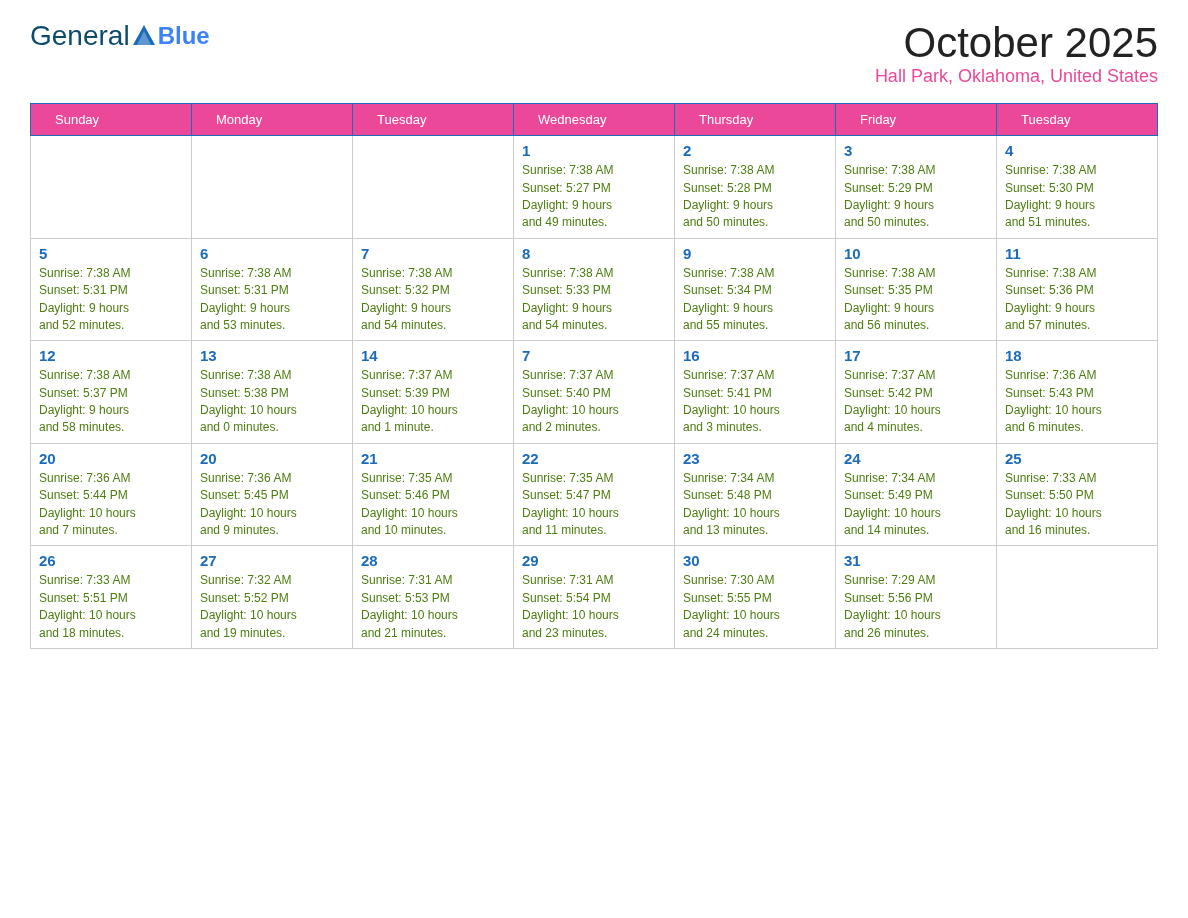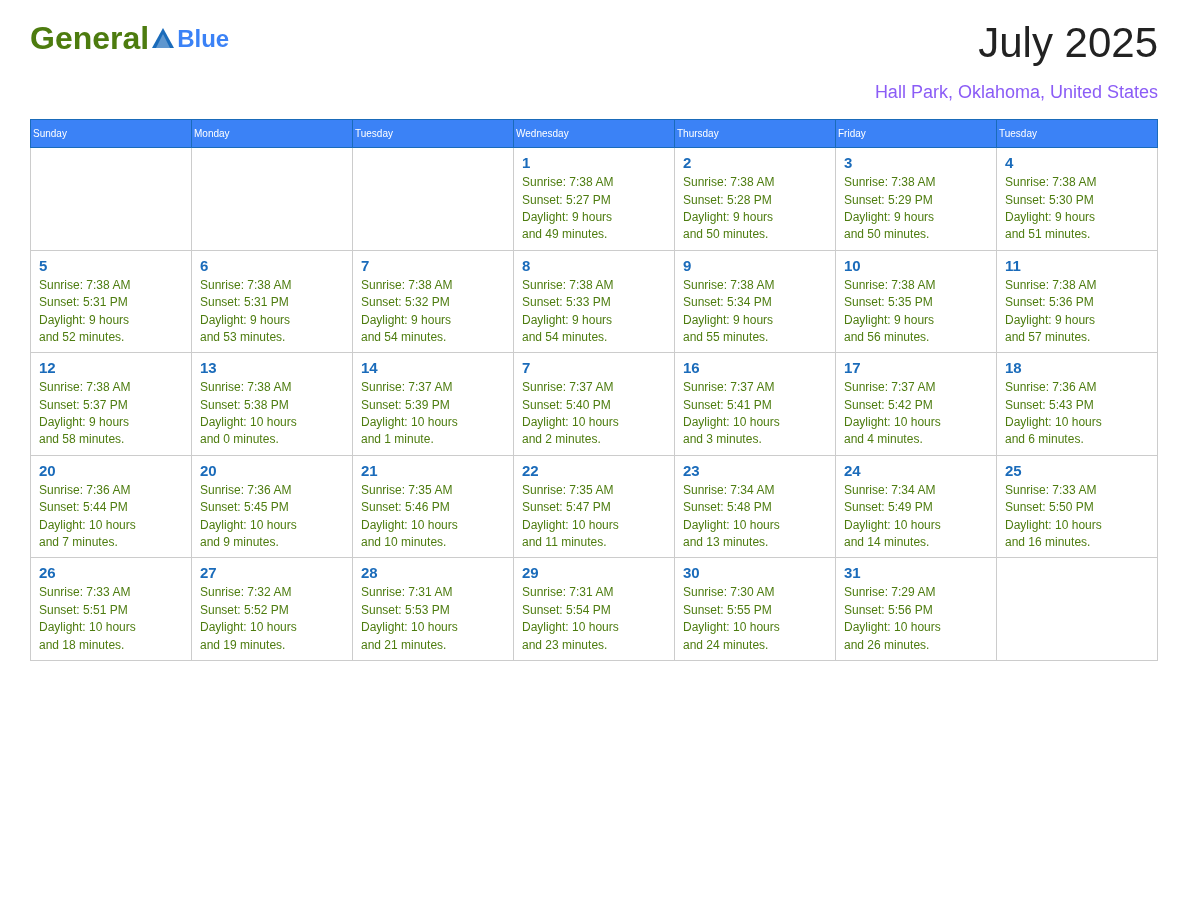--- a/index.html
+++ b/index.html
@@ -25,34 +25,34 @@
       text-align: right;
     }
     .month-title {
       font-size: 42px;
       font-weight: normal;
       color: #222;
       line-height: 1.1;
     }
     .location-title {
       font-size: 18px;
-      color: #8b5cf6;
-      margin-top: 16px;
+      color: #ec4899;
+      margin-top: 0;
     }
     .calendar-table {
       width: 100%;
       border-collapse: collapse;
       border: 1px solid #aaa;
     }
     .calendar-table th {
-      background-color: #3b82f6;
+      background-color: #ec4899;
       color: #fff;
-      font-size: 10px;
+      font-size: 13px;
       font-weight: normal;
-      padding: 8px 2px;
+      padding: 8px 24px;
       text-align: left;
       border: 1px solid #1a6bba;
     }
     .calendar-table td {
       vertical-align: top;
       padding: 6px 8px;
       border: 1px solid #ccc;
       min-height: 90px;
       width: calc(100% / 7);
       font-size: 12px;
@@ -76,32 +76,32 @@
     tr.week-row td {
       height: 95px;
     }
   </style>
 </head>
 <body>
 
 <div class="header-area">
   <div class="logo">
     <div style="display:flex; align-items:center; gap:0;">
-      <span style="font-size:32px; font-weight:bold; color:#4d7c0f;">General</span>
+      <span style="font-size:28px; font-weight:normal; color:#0c4a6e;">General</span>
       <svg width="26" height="26" viewBox="0 0 26 26" style="margin: 0 1px 0 1px; vertical-align:middle;">
         <polygon points="13,2 24,22 2,22" fill="#1a6bba"></polygon>
         <polygon points="13,8 20,22 6,22" fill="#fff" opacity="0.3"></polygon>
       </svg>
       <div style="display:flex; flex-direction:column; line-height:1;">
         <span style="font-size:24px; font-weight:bold; color:#3b82f6; display:block;">Blue</span>
       </div>
     </div>
   </div>
   <div class="title-area">
-    <div class="month-title">July 2025</div>
+    <div class="month-title">October 2025</div>
     <div class="location-title">Hall Park, Oklahoma, United States</div>
   </div>
 </div>
 
 <table class="calendar-table">
   <thead>
     <tr>
     <th>Sunday</th>
         <th>Monday</th>
         <th>Tuesday</th>

